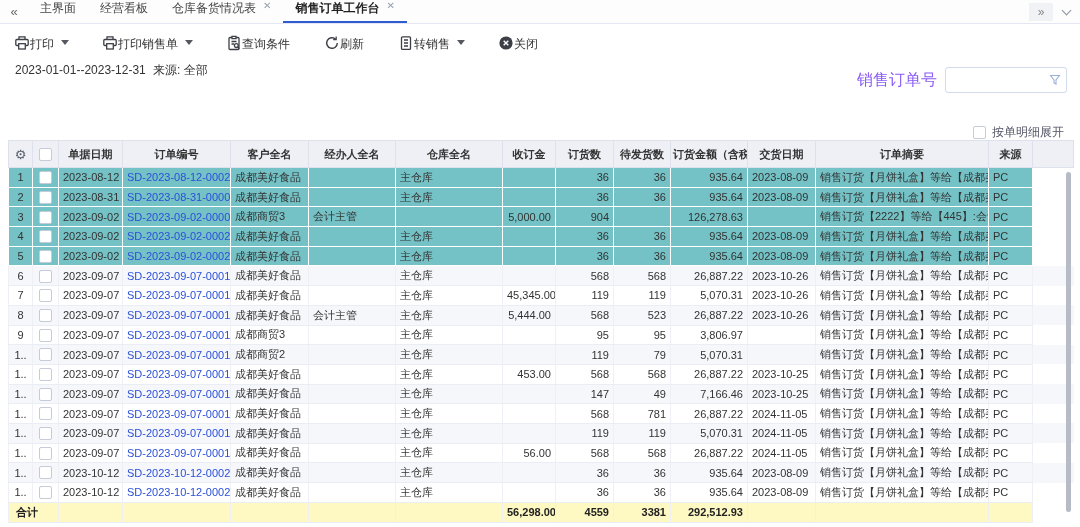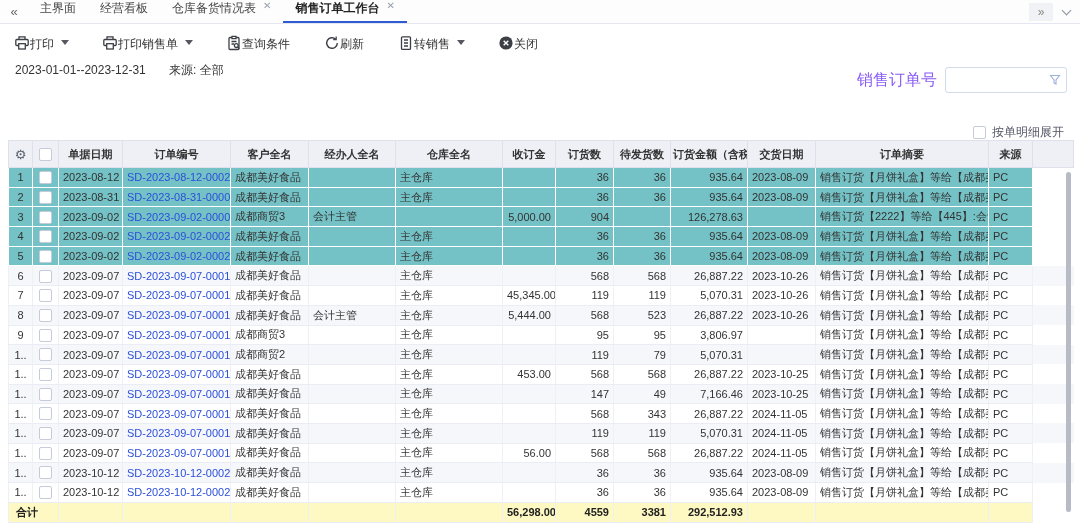--- a/index.html
+++ b/index.html
@@ -25,21 +25,21 @@
   .toolbar { display:flex; margin:9px 0 0 14px; gap:34px; }
   .titem { position:relative; display:flex; flex-direction:row; align-items:center; cursor:pointer; }
   .titem .ticon { height:16px; display:flex; align-items:center; color:#3c3f45; }
   .titem .tlabel { font-size:12px; color:#333; margin-top:3px; white-space:nowrap; }
   .titem .caret { position:absolute; right:-15px; top:7px; width:0; height:0;
     border-left:4px solid transparent; border-right:4px solid transparent; border-top:5px solid #55585f; }
   .titem.has-caret { margin-right:14px; }
 
   
   .meta-row { margin:9px 0 0 15px; font-size:12px; color:#333; }
-  .meta-row .src { margin-left:20px; }
+  .meta-row .src { margin-left:4px; }
   .searchbox { position:absolute; top:67px; right:13px; display:flex; align-items:center; gap:8px; }
   .searchbox label { font-size:16px; color:#8b5cf6;text-align:center; }
   .inputwrap { position:relative; width:122px; height:26px; }
   .inputwrap input { width:100%; height:100%; border:1px solid #d3daea; border-radius:3px;
     padding:0 22px 0 8px; font-size:12px; outline:none; background:#fff; }
   .inputwrap .funnel { position:absolute; right:6px; top:7px; }
 
   
   .ftabs { display:flex; margin:12px 0 0 16px; gap:28px; font-size:13px;
     border-bottom:1px solid #edeff5; padding-bottom:0; height:26px; }
@@ -437,21 +437,21 @@
           <tr>
             <td class="c">1..</td>
             <td class="c"><span class="cb"></span></td>
             <td>2023-09-07</td>
             <td><a class="olink">SD-2023-09-07-00017</a></td>
             <td>成都美好食品</td>
             <td></td>
             <td>主仓库</td>
             <td class="r"></td>
             <td class="r">568</td>
-            <td class="r">343</td>
+            <td class="r">781</td>
             <td class="r">26,887.22</td>
             <td>2024-11-05</td>
             <td>销售订货【月饼礼盒】等给【成都美好食品】：</td>
             <td>PC</td>
             <td class="filler"></td>
           </tr>
           <tr class="alt">
             <td class="c">1..</td>
             <td class="c"><span class="cb"></span></td>
             <td>2023-09-07</td>

